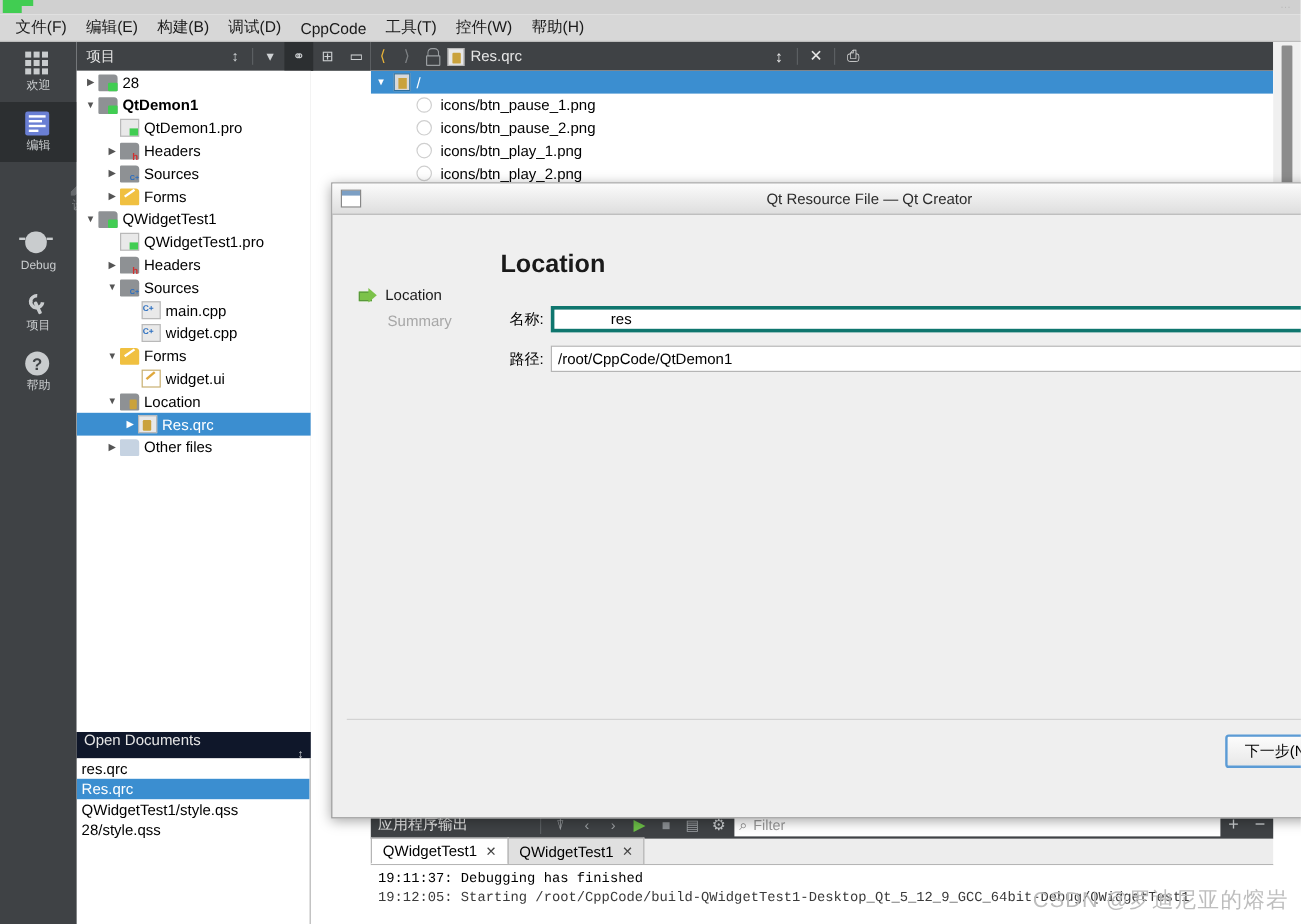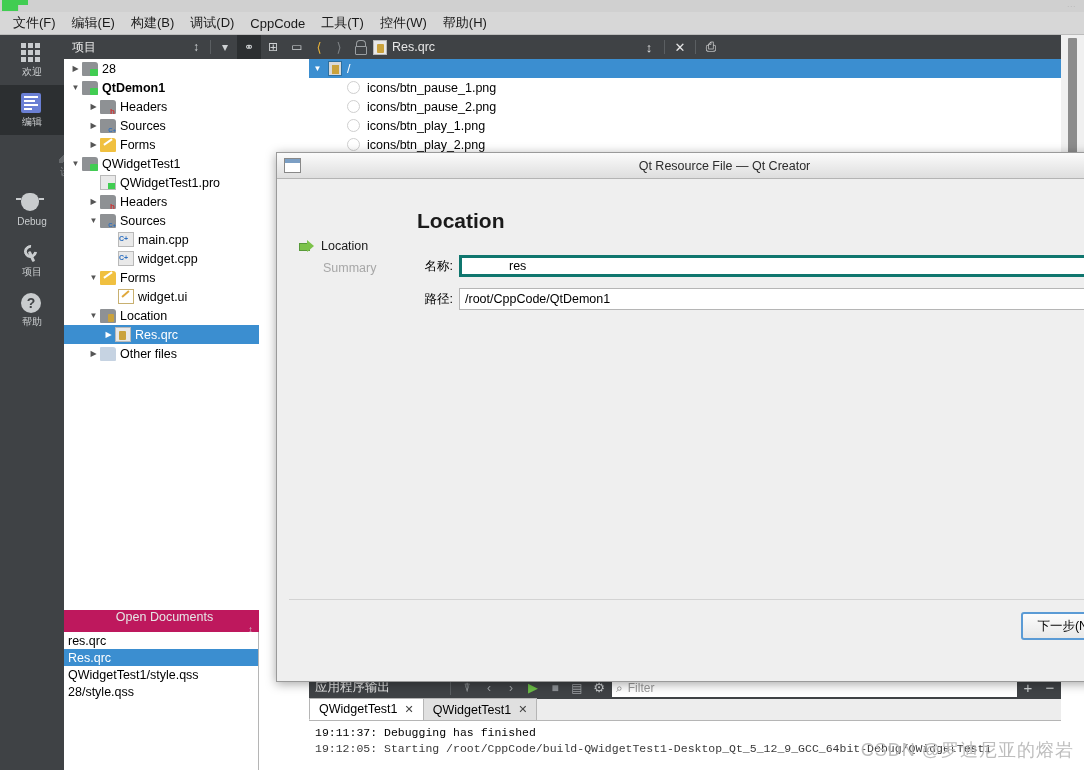--- a/index.html
+++ b/index.html
@@ -119,22 +119,22 @@
   .f-file.ui:after{content:"";position:absolute;left:2px;top:3px;width:9px;height:2px;
     background:#e0a83c;transform:rotate(-40deg);}
   .f-file.qrc { background:#e8e8e8; }
   .f-file.qrc:after{content:"";position:absolute;left:3px;top:3px;width:7px;height:9px;
     background:#caa23c;border-radius:1px;}
   .tlabel { overflow:hidden; text-overflow:ellipsis; }
   .bold { font-weight:bold; }
 
   
   .opendocs-hdr { position:absolute; left:64px; top:610px; width:195px; height:22px;
-    background:#be185d; color:#e6e6e6; font-size:12.5px;
-    display:flex; align-items:center; padding-left:6px;flex-direction:column; }
+    background:#0f172a; color:#e6e6e6; font-size:12.5px;
+    display:flex; padding-left:6px;flex-direction:column; }
   .opendocs-hdr .spin { margin-left:auto; margin-right:6px; font-size:10px; color:#cfd2d4; }
   .opendocs { position:absolute; left:64px; top:632px; width:195px; height:138px;
     background:#fff; border-right:1px solid #b5b5b5; overflow:hidden; }
   .docrow { height:17px; display:flex; align-items:center; padding-left:4px;
     font-size:12.5px; white-space:nowrap; cursor:default; }
   .docrow.sel { background:#3b8ed0; color:#fff; }
 
   
   .edtoolbar { position:absolute; left:309px; top:35px; width:752px; height:24px;
     background:#3f4245; display:flex; align-items:center; color:#e6e6e6; font-size:12.5px; }
@@ -333,20 +333,25 @@
   <div class="tree">
     <div class="trow" style="padding-left:5px">
       <span class="arrow">▶</span>
       <span class="ficon f-folder qt"></span>
       <span class="tlabel">28</span>
     </div>
     <div class="trow" style="padding-left:5px">
       <span class="arrow">▼</span>
       <span class="ficon f-folder qt"></span>
       <span class="tlabel bold">QtDemon1</span>
+    </div>
+    <div class="trow" style="padding-left:23px">
+      <span class="arrow"></span>
+      <span class="ficon f-file qt"></span>
+      <span class="tlabel">QtDemon1.pro</span>
     </div>
     <div class="trow" style="padding-left:23px">
       <span class="arrow">▶</span>
       <span class="ficon f-folder h"></span>
       <span class="tlabel">Headers</span>
     </div>
     <div class="trow" style="padding-left:23px">
       <span class="arrow">▶</span>
       <span class="ficon f-folder cpp"></span>
       <span class="tlabel">Sources</span>

